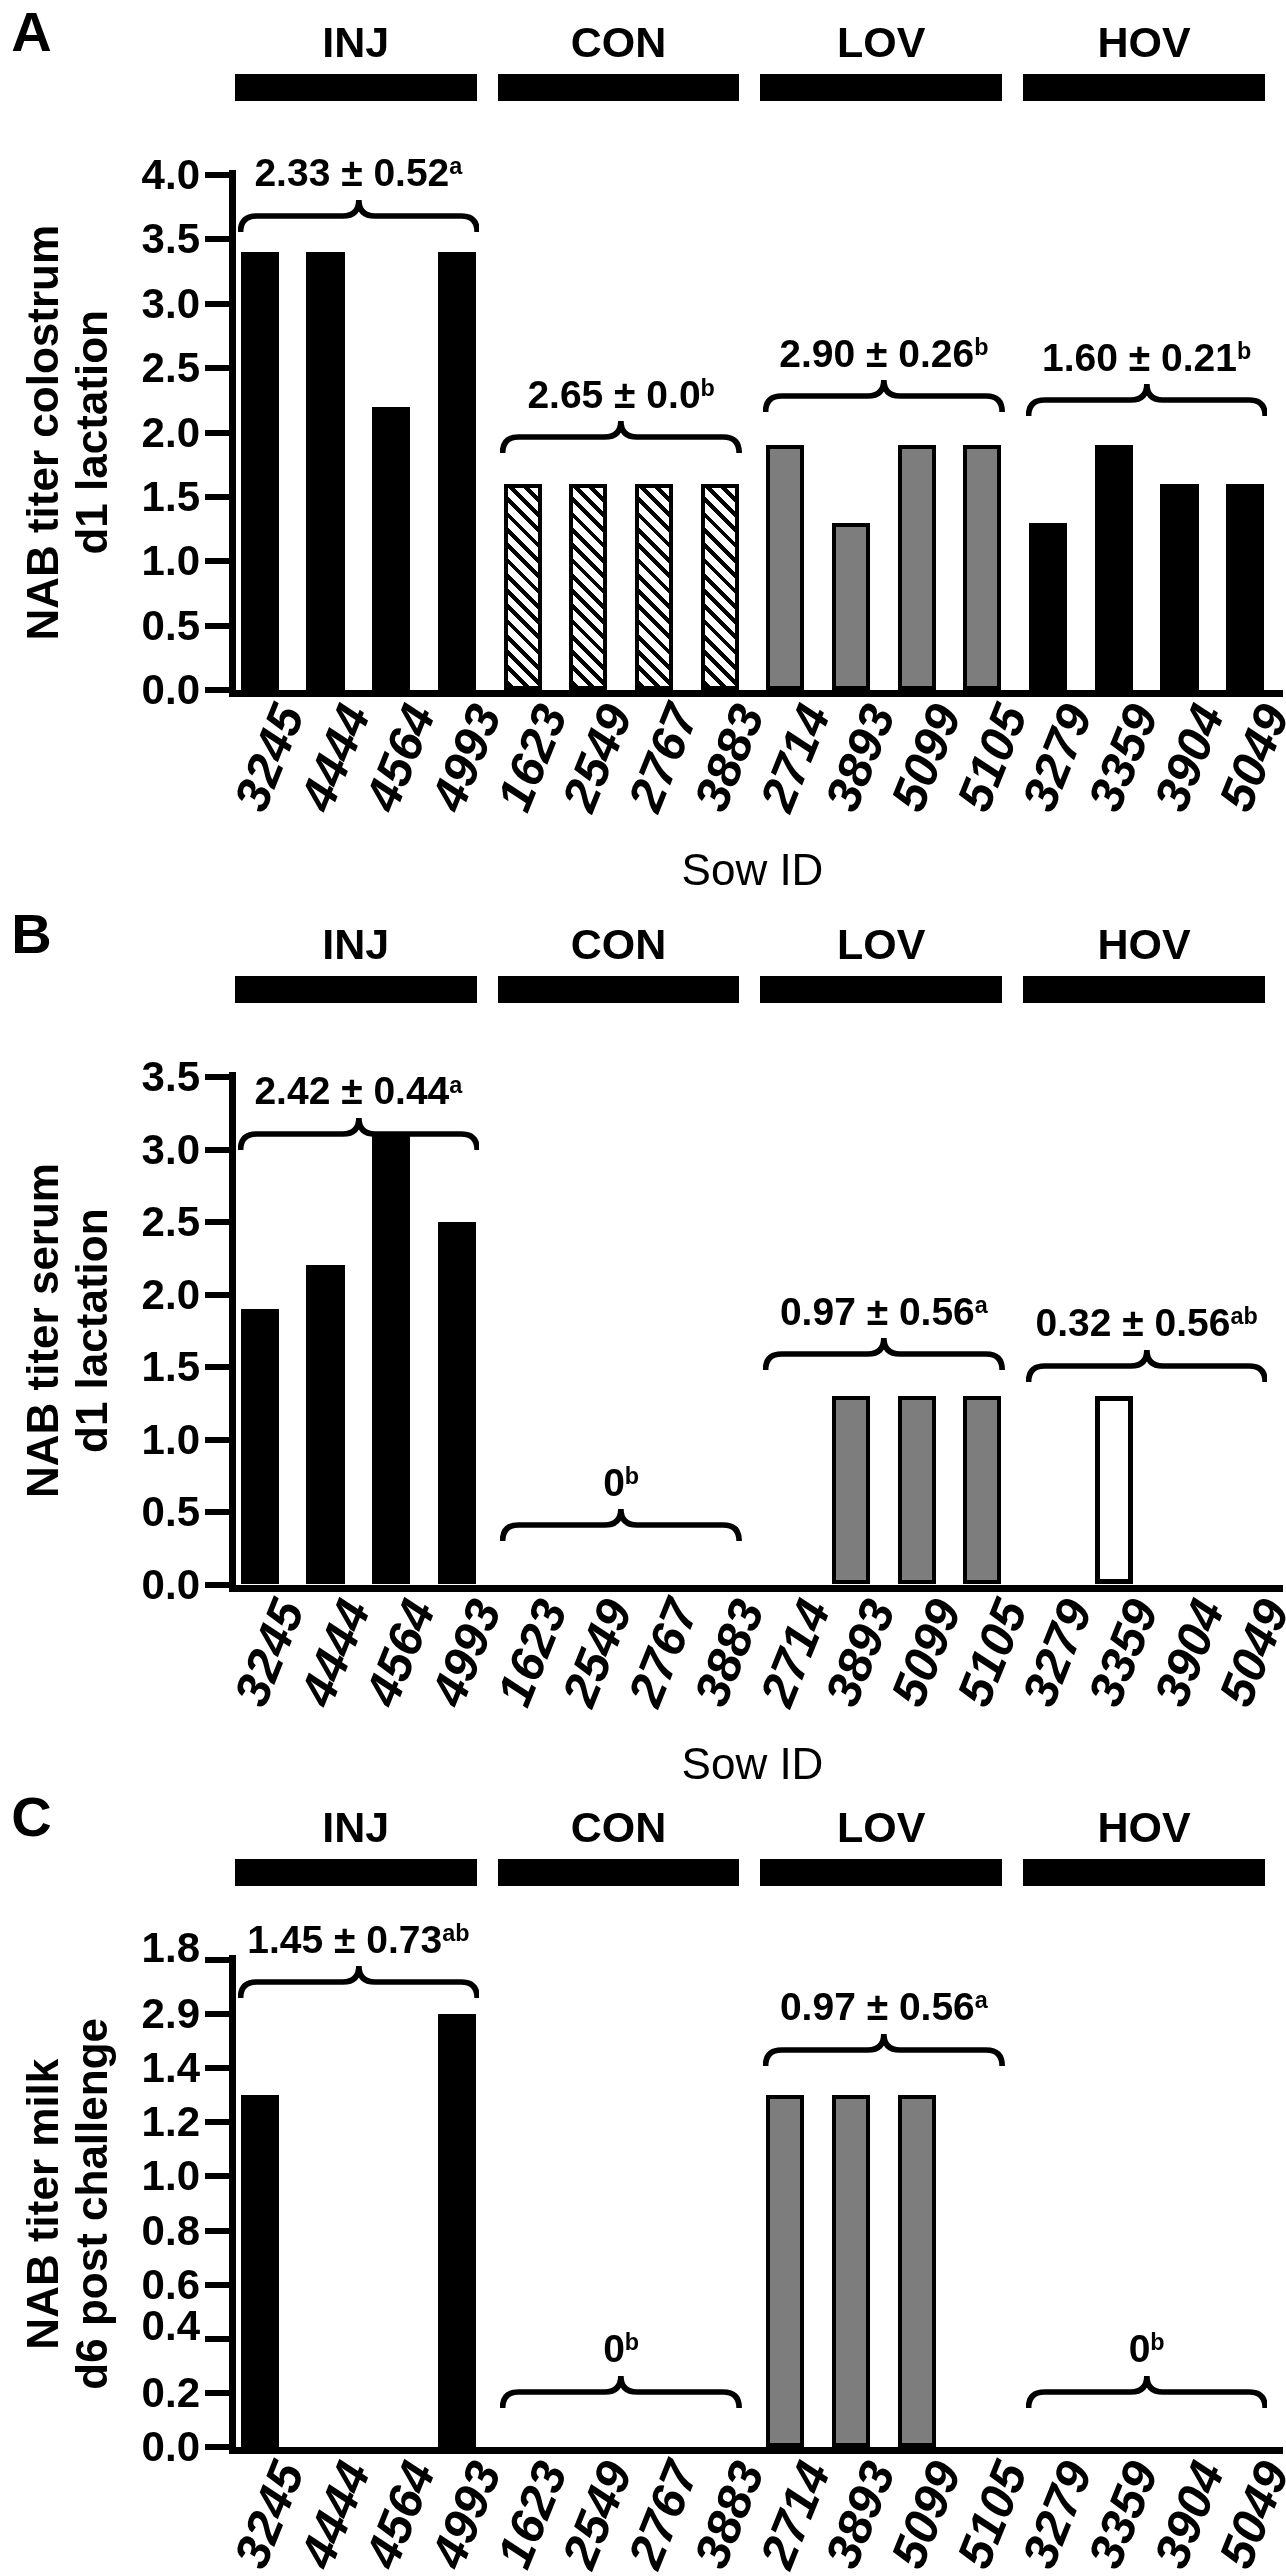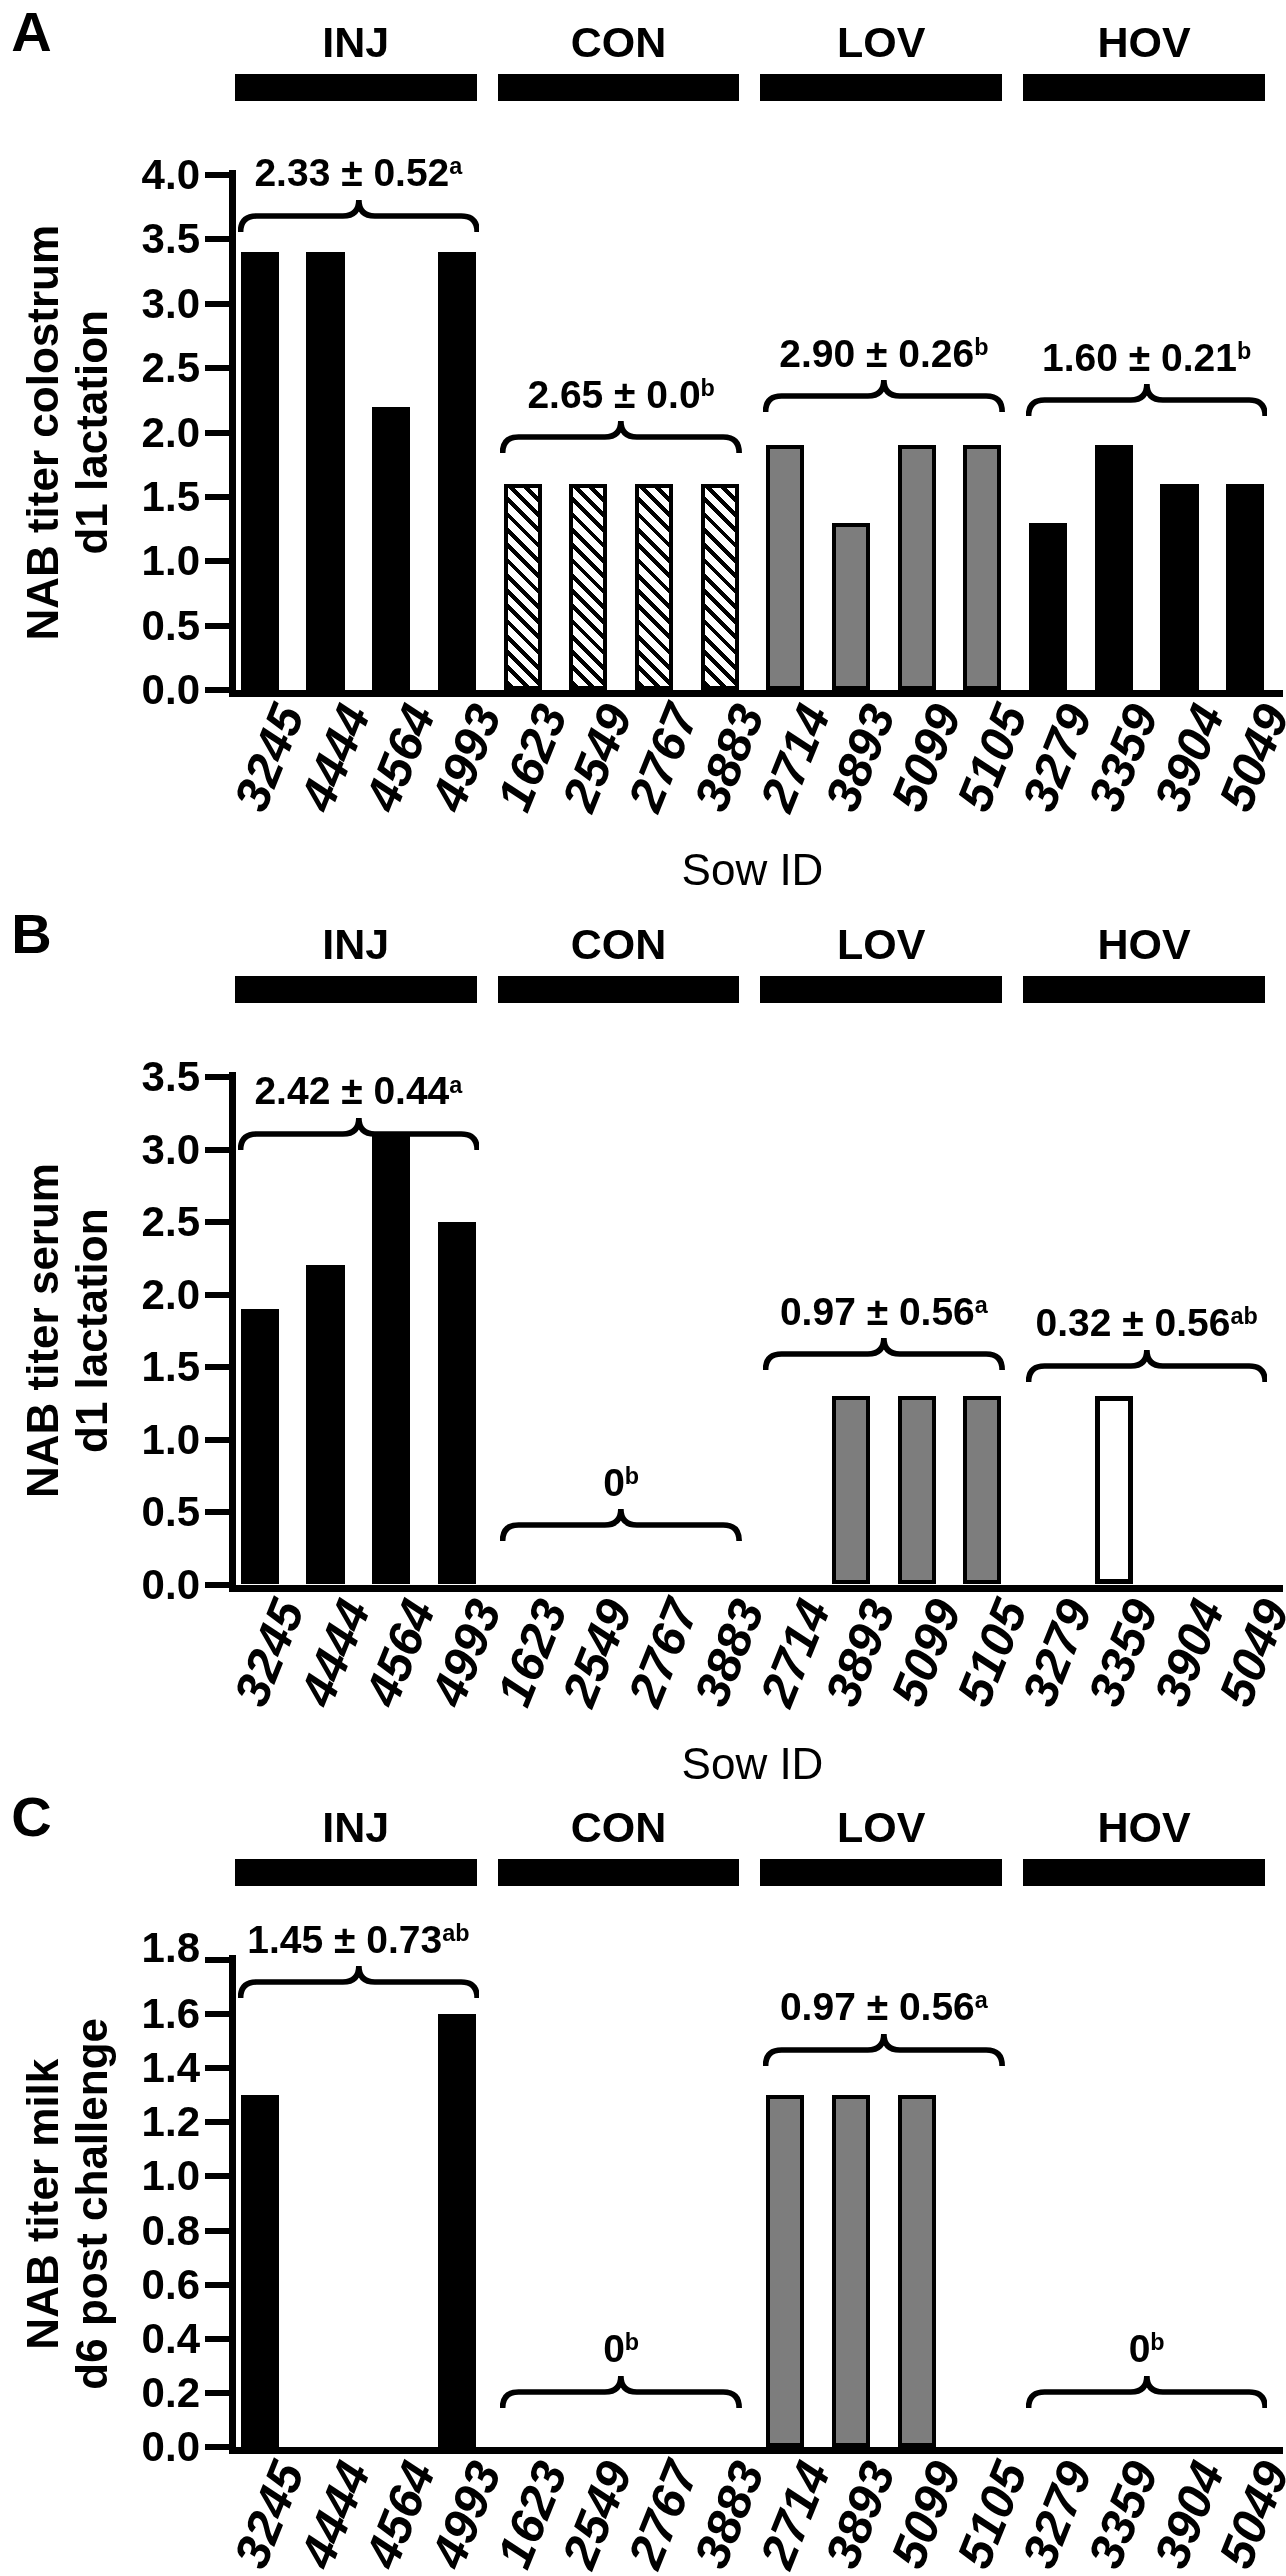--- a/index.html
+++ b/index.html
@@ -365,33 +365,33 @@
       <div class="panel-letter">C</div>
       <div class="ylabel-box" style="left: 13px; top: 144px; width: 108px; height: 549px;">
         <div class="ylabel">NAB titer milk
 d6 post challenge</div>
       </div>
       <div class="yaxis" style="left: 229px; top: 170px; width: 7.2px; height: 492px;"></div>
       <div class="xaxis" style="left: 229px; top: 662px; width: 1054px; height: 7.2px;"></div>
       <div class="ytick" style="left: 205px; top: 172px; width: 24px; height: 6.2px;"></div>
       <div class="yticklab" style="top: 142px;">1.8</div>
       <div class="ytick" style="left: 205px; top: 226px; width: 24px; height: 6.2px;"></div>
-      <div class="yticklab" style="top: 208px;">1.6</div>
+      <div class="yticklab" style="top: 208px;">2.9</div>
       <div class="ytick" style="left: 205px; top: 280px; width: 24px; height: 6.2px;"></div>
       <div class="yticklab" style="top: 262px;">1.4</div>
       <div class="ytick" style="left: 205px; top: 334px; width: 24px; height: 6.2px;"></div>
       <div class="yticklab" style="top: 316px;">1.2</div>
       <div class="ytick" style="left: 205px; top: 388px; width: 24px; height: 6.2px;"></div>
       <div class="yticklab" style="top: 370px;">1.0</div>
       <div class="ytick" style="left: 205px; top: 443px; width: 24px; height: 6.2px;"></div>
       <div class="yticklab" style="top: 425px;">0.8</div>
       <div class="ytick" style="left: 205px; top: 497px; width: 24px; height: 6.2px;"></div>
       <div class="yticklab" style="top: 479px;">0.6</div>
       <div class="ytick" style="left: 205px; top: 551px; width: 24px; height: 6.2px;"></div>
-      <div class="yticklab" style="top: 533px;">0.4</div>
+      <div class="yticklab" style="top: 520px;">0.4</div>
       <div class="ytick" style="left: 205px; top: 605px; width: 24px; height: 6.2px;"></div>
       <div class="yticklab" style="top: 587px;">0.2</div>
       <div class="ytick" style="left: 205px; top: 659px; width: 24px; height: 6.2px;"></div>
       <div class="yticklab" style="top: 641px;">0.0</div>
       <div class="groups" style="left: 227px; top: 175px; width: 1051px; height: 487px;">
         <div class="group">
           <div class="grouplab">INJ</div>
           <div class="hdrbar"></div>
           <div class="brace" style="top: 6px;"><svg width="100%" height="32" viewBox="0 0 469 62" preserveAspectRatio="none">
               <path d="M 5 62 Q 5 31 36 31 L 203.5 31 Q 234.5 31 234.5 0 Q 234.5 31 265.5 31 L 433 31 Q 464 31 464 62" fill="none" stroke="#000" stroke-width="11"></path>

